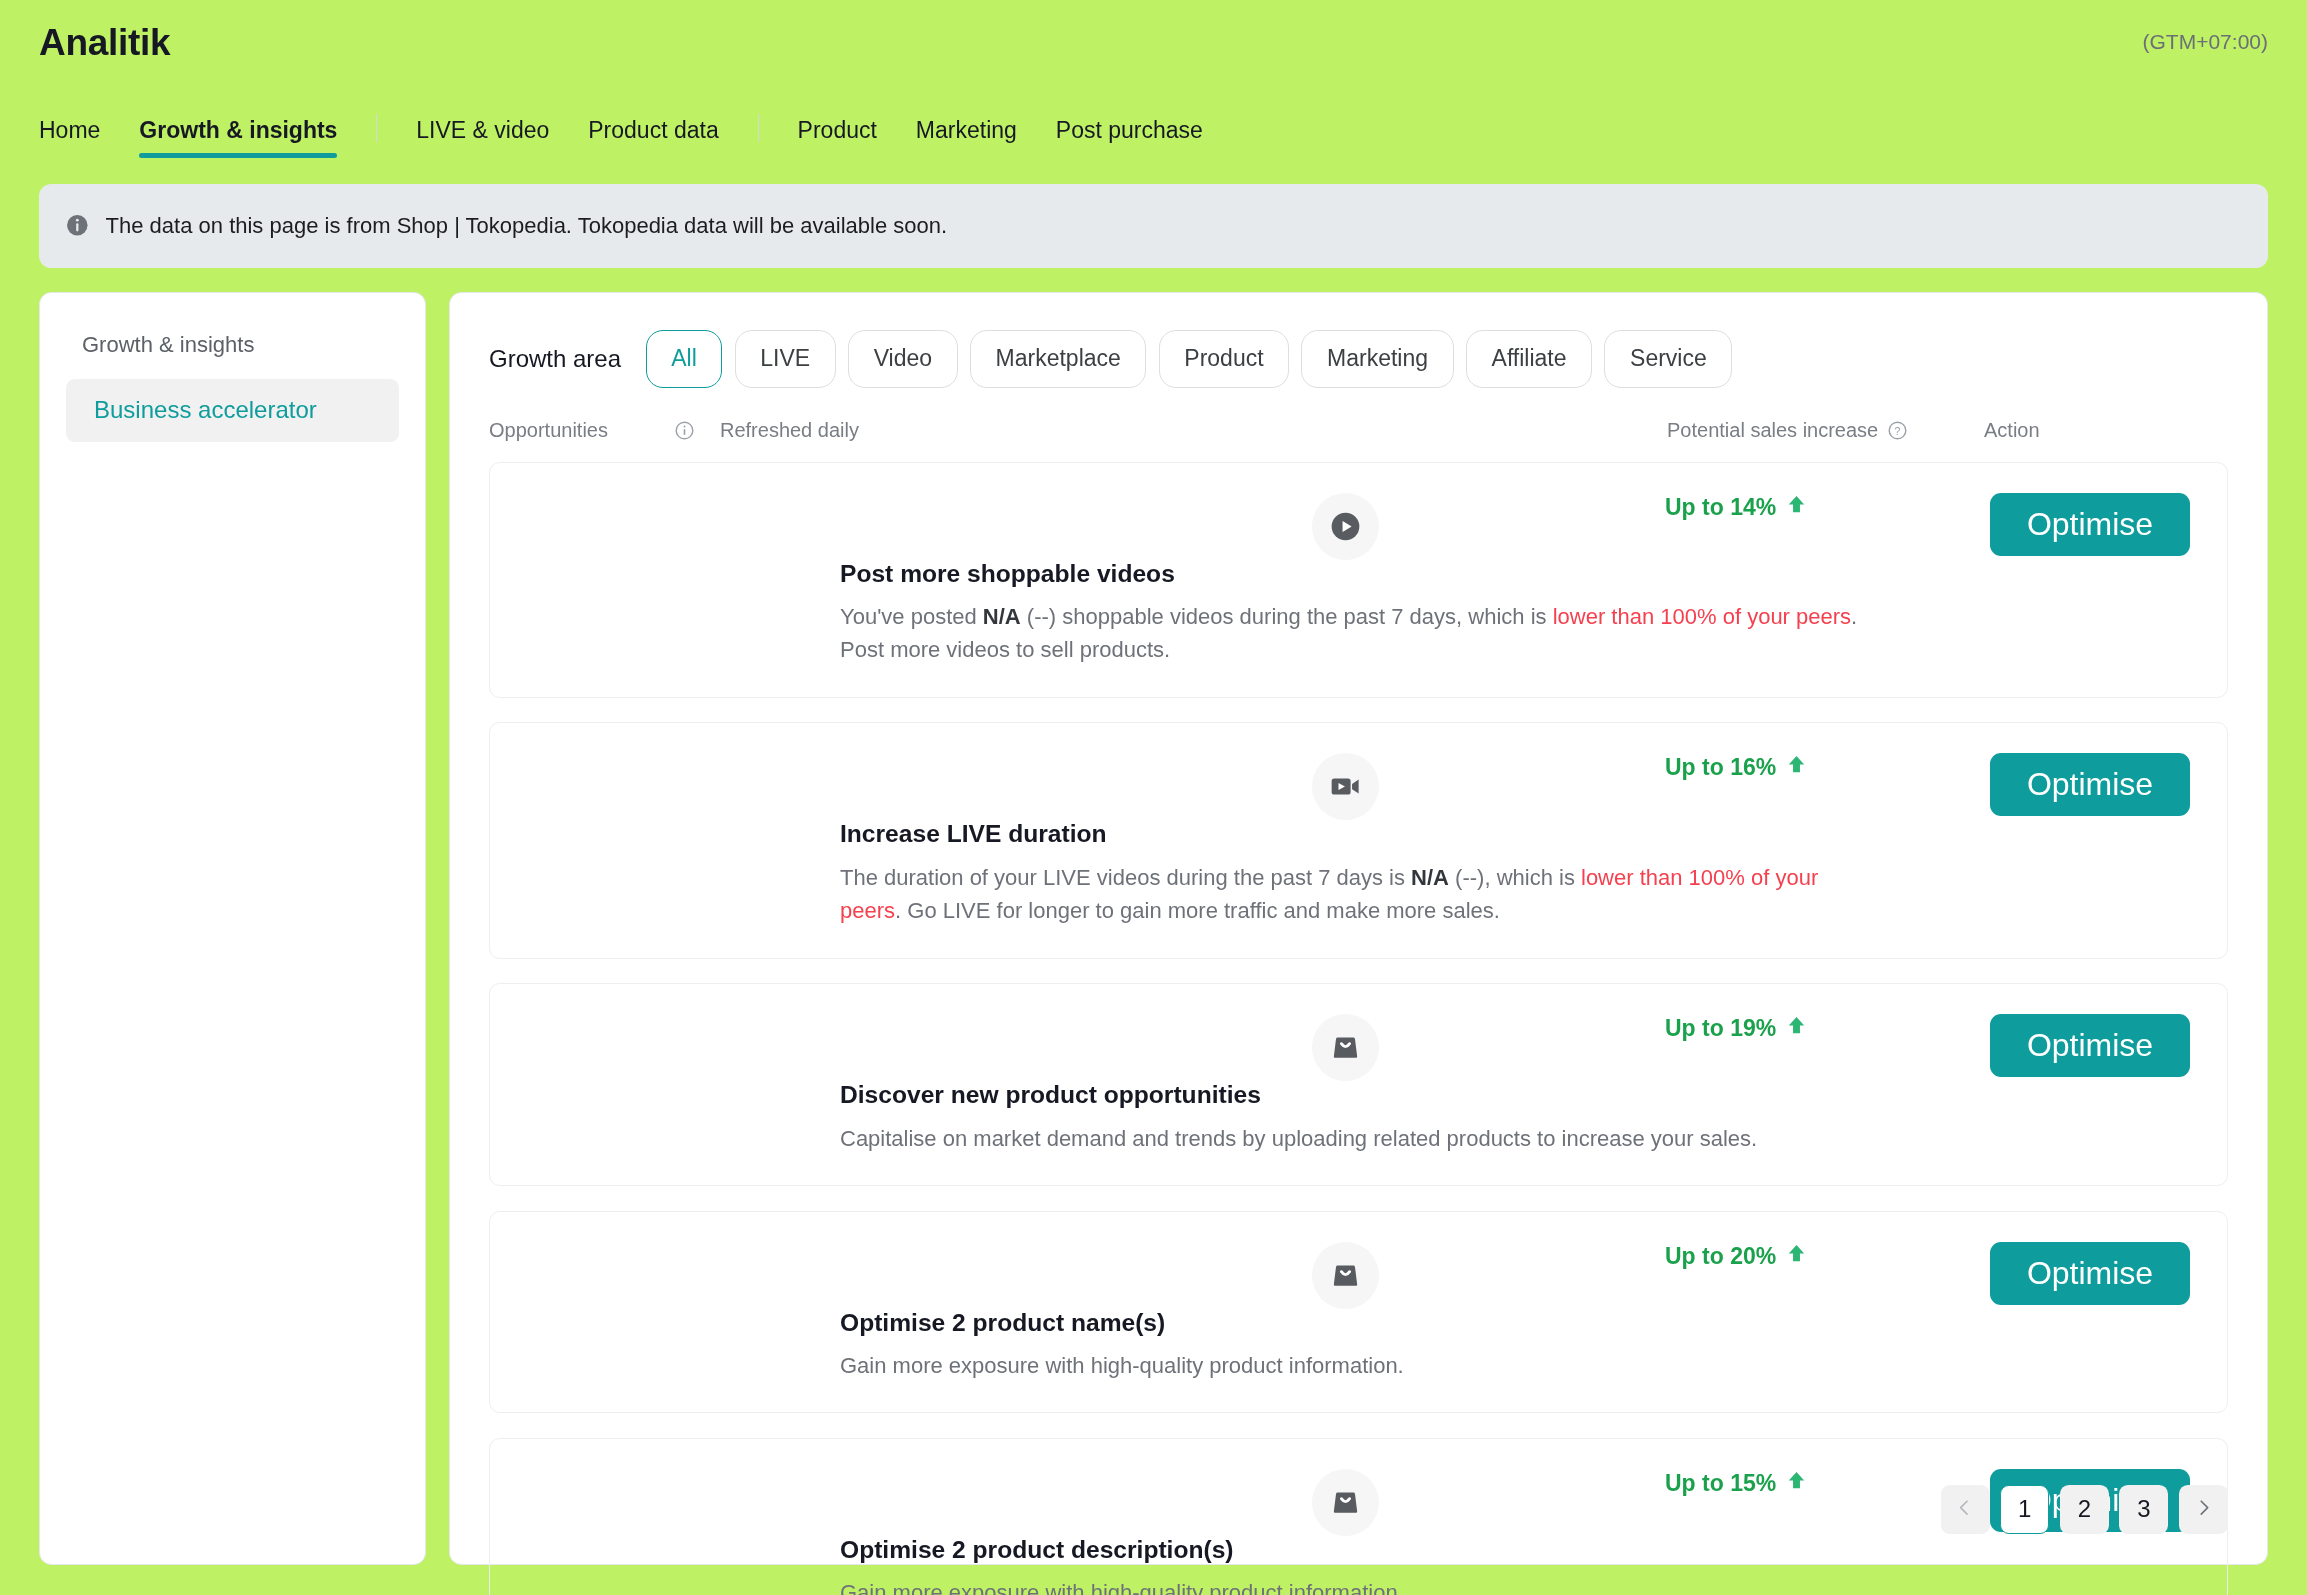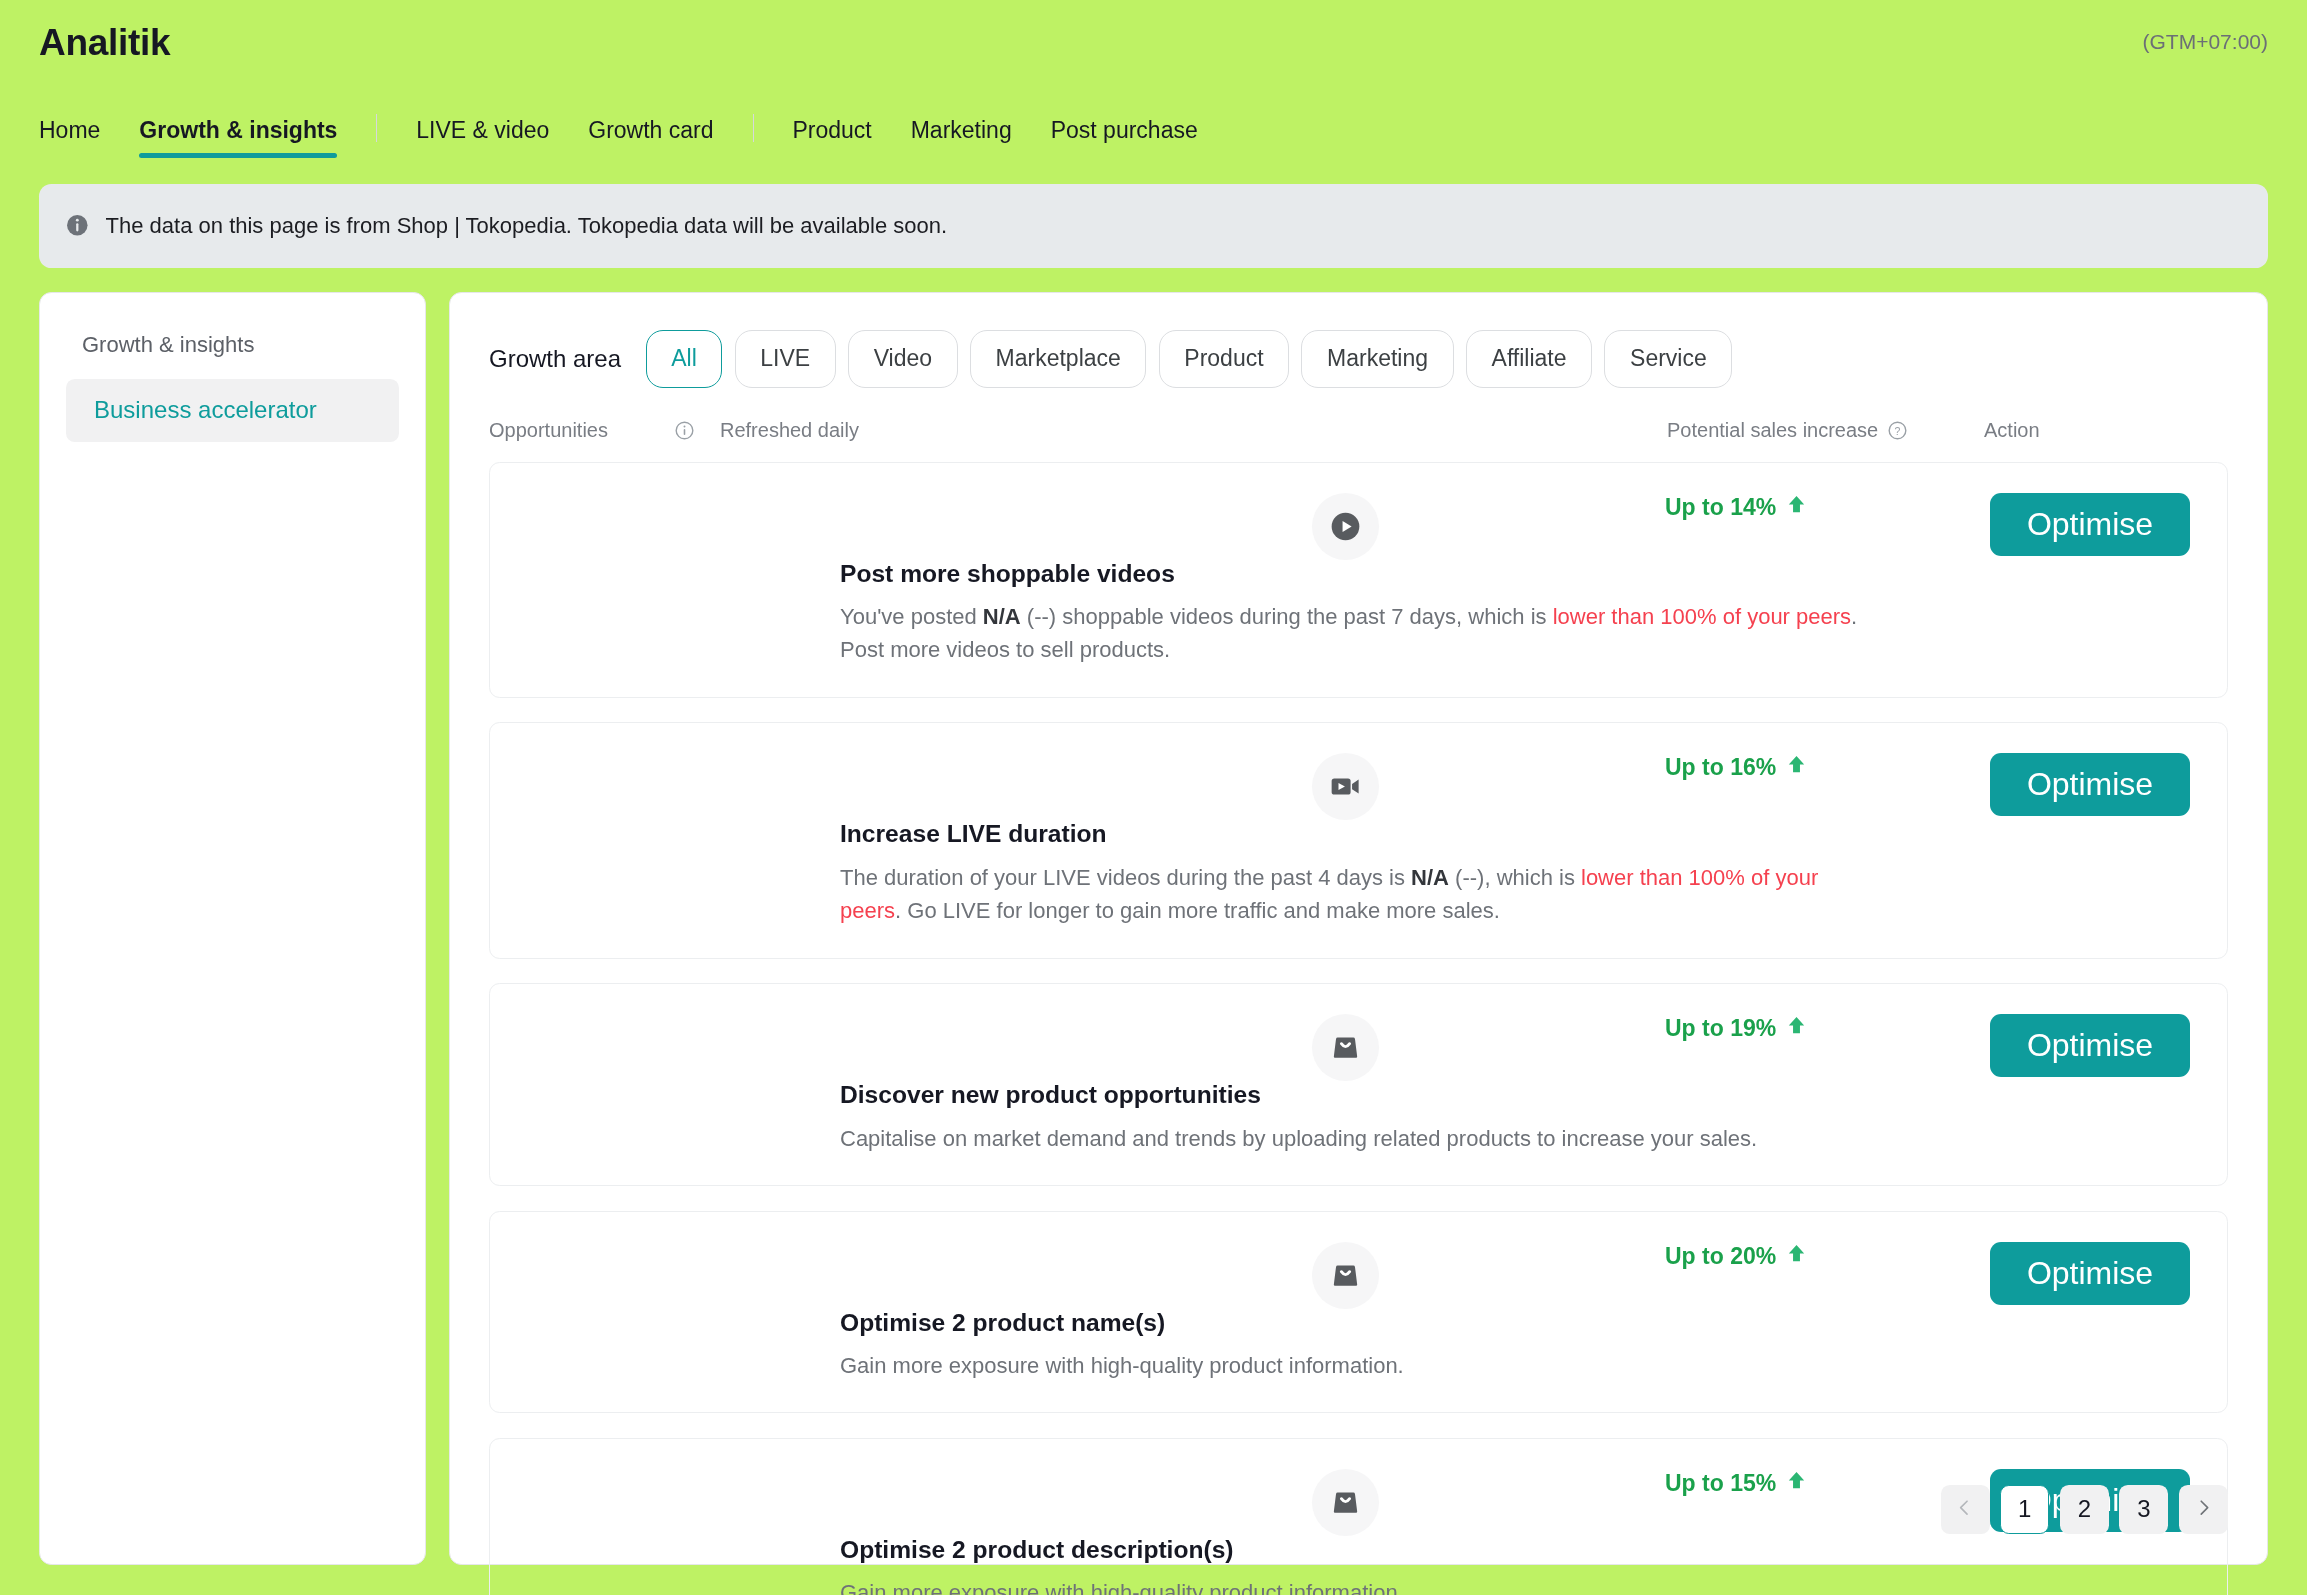--- a/index.html
+++ b/index.html
@@ -284,21 +284,21 @@
   <div class="header">
     <div class="app-title">Analitik</div>
     <div class="timezone">(GTM+07:00)</div>
   </div>
 
   <div class="nav">
     <div class="nav-item">Home</div>
     <div class="nav-item active">Growth &amp; insights</div>
     <div class="nav-divider"></div>
     <div class="nav-item">LIVE &amp; video</div>
-    <div class="nav-item">Growth card</div>
+    <div class="nav-item">Product data</div>
     <div class="nav-divider"></div>
     <div class="nav-item">Product</div>
     <div class="nav-item">Marketing</div>
     <div class="nav-item">Post purchase</div>
   </div>
 
   <div class="banner">
     <span class="banner-icon">
       <svg viewBox="0 0 24 24" width="24.6" height="24.6">
         <circle cx="12" cy="12" r="10" fill="#6d7279"></circle>
@@ -387,21 +387,21 @@
           <div class="card-icon-wrap">
             <svg viewBox="0 0 24 24" width="35" height="35">
               <rect x="2.5" y="6.5" width="13" height="11" rx="1.8" fill="#585b5f"></rect>
               <path d="M16.5 10.2 L21 7.2 L21 16.8 L16.5 13.8 Z" fill="#585b5f"></path>
               <path d="M7.2 9.6 L11.6 12 L7.2 14.4 Z" fill="#ffffff"></path>
             </svg>
           </div>
           <div class="card-body">
             <div class="card-title">Increase LIVE duration</div>
             <div class="card-desc">
-              <span>The duration of your LIVE videos during the past 4 days is </span><b>N/A</b><span> (--), which is </span><span class="warn">lower than 100% of your peers</span><span>. Go LIVE for longer to gain more traffic and make more sales.</span>
+              <span>The duration of your LIVE videos during the past 7 days is </span><b>N/A</b><span> (--), which is </span><span class="warn">lower than 100% of your peers</span><span>. Go LIVE for longer to gain more traffic and make more sales.</span>
             </div>
           </div>
           <div class="pct">
             <span>Up to 16%</span>
             <span>
               <svg viewBox="0 0 24 24" width="23" height="23">
                 <path d="M12 3 L20 12 L15.6 12 L15.6 20 L8.4 20 L8.4 12 L4 12 Z" fill="#2bb673"></path>
               </svg>
             </span>
           </div>

